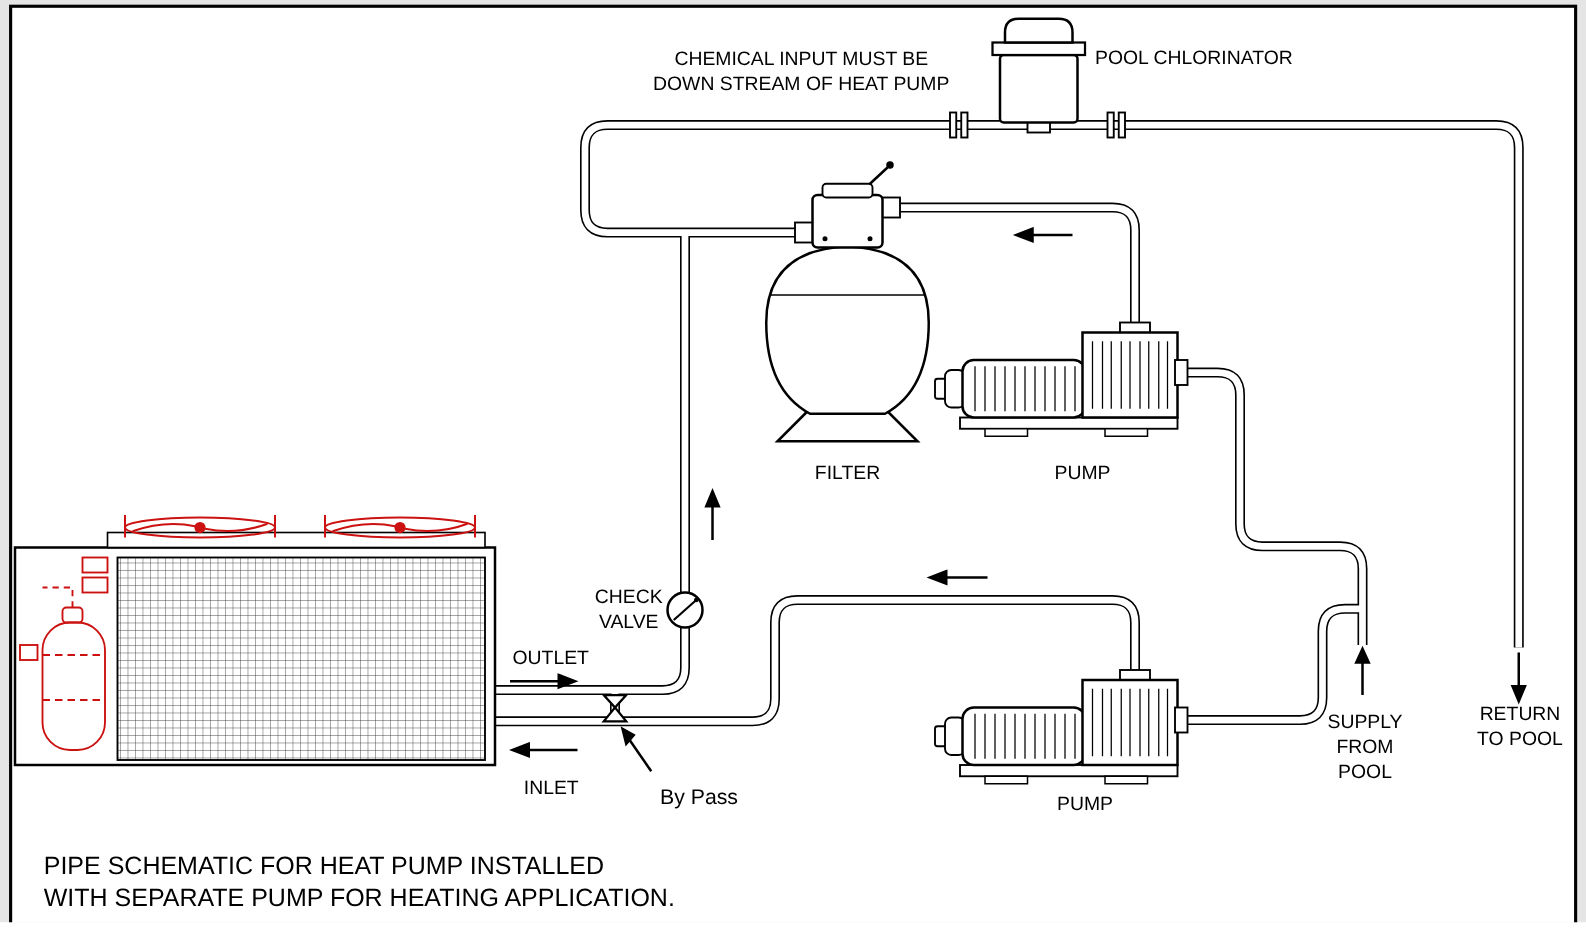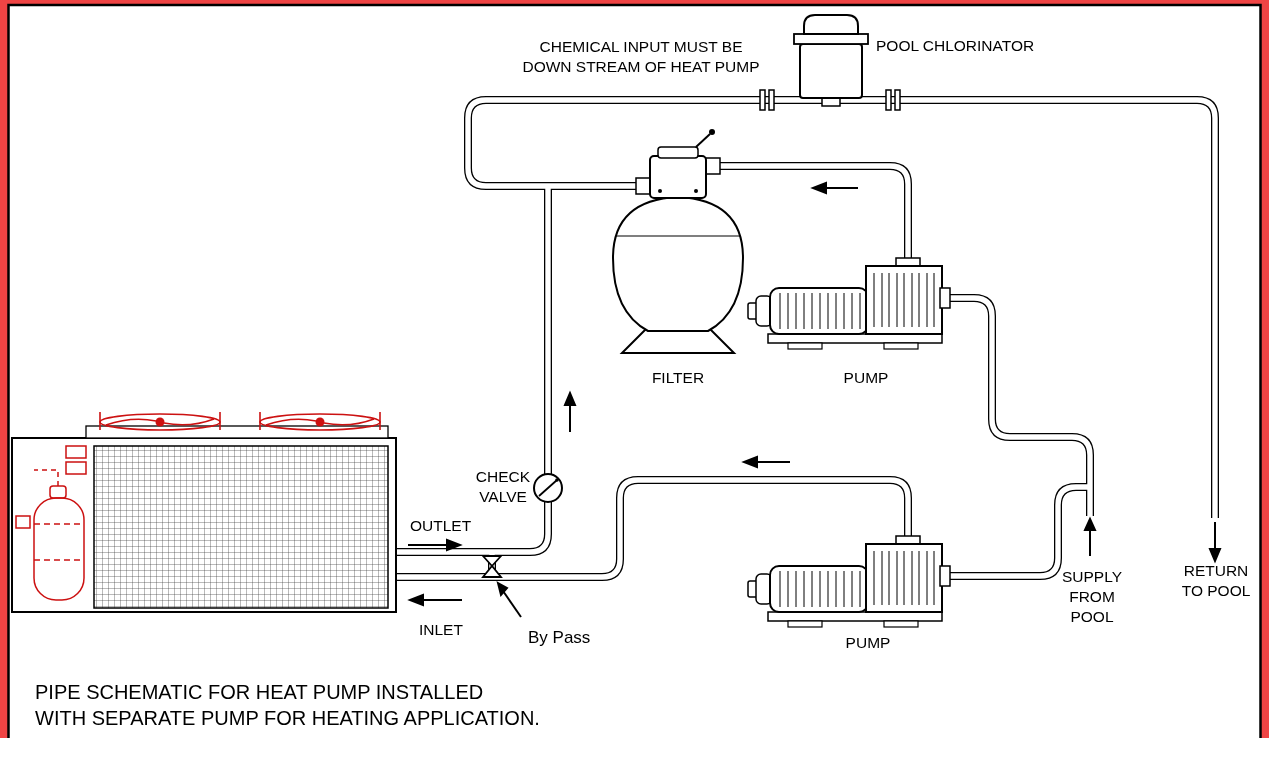--- a/index.html
+++ b/index.html
@@ -1,16 +1,16 @@
 <!DOCTYPE html>
 <html><head>
 <meta charset="utf-8">
 <style>
   html,body{margin:0;padding:0;background:#ffffff;}
-  .page{position:relative;width:1269px;height:738px;background:#ef4444;overflow:hidden;}
+  .page{position:relative;width:1269px;height:738px;background:#e5e5e5;overflow:hidden;}
   svg{display:block;}
   .lbl{font-family:"Liberation Sans",sans-serif;font-size:15.5px;fill:#000;}
   .lbl-bypass{font-family:"Liberation Sans",sans-serif;font-size:17px;fill:#000;}
   .lbl-caption{font-family:"Liberation Sans",sans-serif;font-size:20px;fill:#000;}
 </style>
 </head>
 <body>
 
 <div class="page">
 <svg width="1269" height="758" viewBox="0 0 1269 758">

